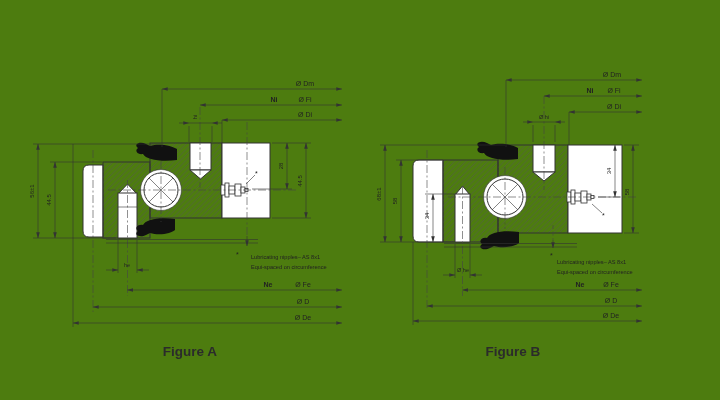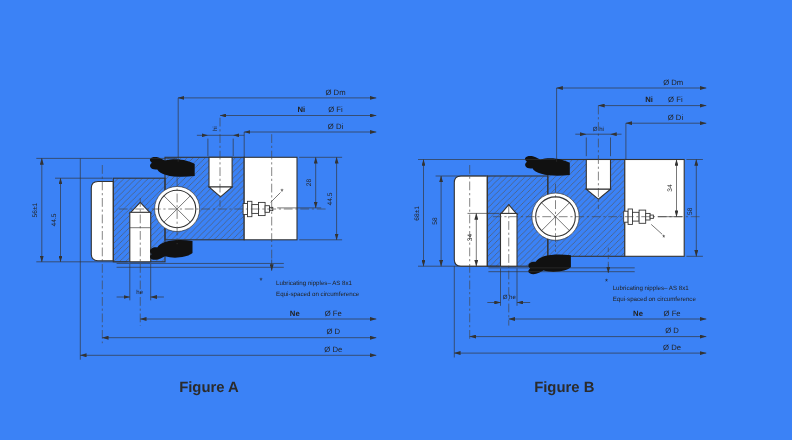--- a/index.html
+++ b/index.html
@@ -1,16 +1,16 @@
 <!DOCTYPE html>
 <html><head>
 <meta charset="utf-8">
 <style>
   html,body{margin:0;padding:0;background:#ffffff;}
-  .canvas{position:relative;width:720px;height:400px;background:#3b82f6;overflow:hidden;
+  .canvas{position:relative;width:720px;height:400px;background:#4d7c0f;overflow:hidden;
           font-family:"Liberation Sans","DejaVu Sans",sans-serif;}
   svg text{font-family:"Liberation Sans","DejaVu Sans",sans-serif;fill:#222;}
   .dimlbl{font-size:7px;}
   .dimlbl-b{font-size:7px;font-weight:bold;}
   .rotlbl{font-size:6px;}
   .tinylbl{font-size:5.5px;}
   .notelbl{font-size:5.6px;}
   .starlbl{font-size:7px;}
   .caption{font-size:13.5px;font-weight:bold;fill:#2b2b2b;}
   .outline{fill:#ffffff;stroke:#333;stroke-width:1;}

